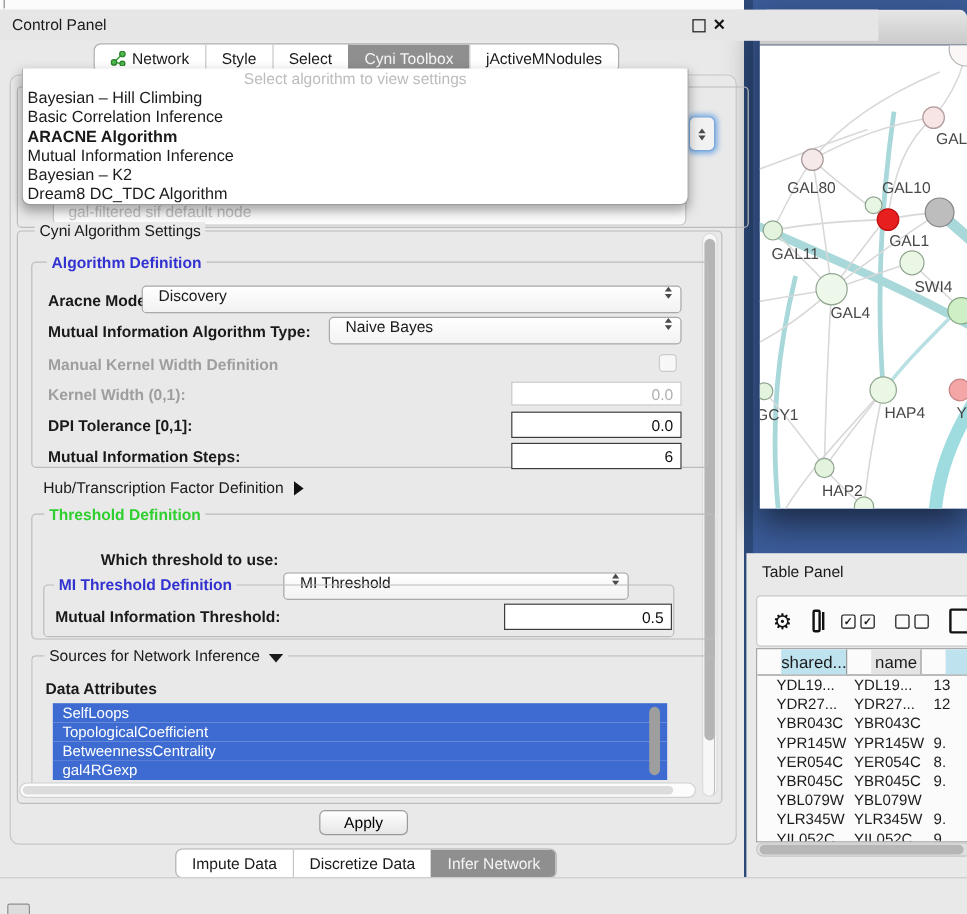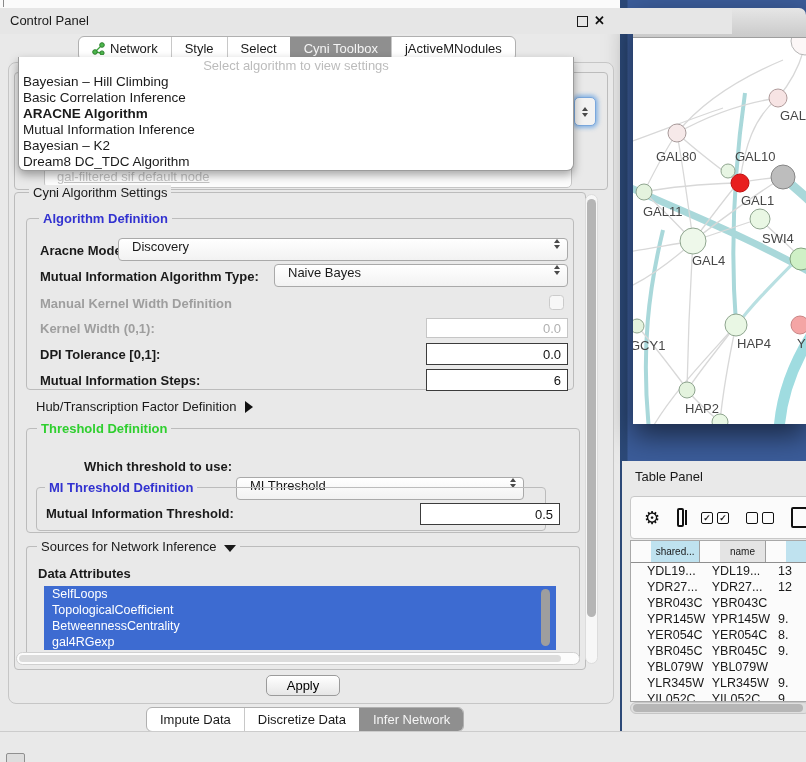--- a/index.html
+++ b/index.html
@@ -19,31 +19,31 @@
   .seg{display:flex;align-items:center;gap:5px;padding:0 13px;font-size:13px;line-height:21px;border-left:1px solid #c8c8c8;cursor:default;white-space:nowrap;}
   .seg:first-child{border-left:none;}
   .seg.sel{background:#8f8f8f;color:#f5f5f5;border-left-color:#8f8f8f;}
   .top-tabs{left:78px;top:36px;}
   .bottom-tabs{left:146px;top:707px;}
 
   .outer-box{left:8px;top:62px;width:604px;height:640px;border:1px solid #c6c6c6;border-radius:8px;background:#e9e9e9;}
 
   
   .bg-group{left:14px;top:72px;width:592px;height:116px;border:1px solid #c0c0c0;border-radius:4px;}
-  .bg-combo{left:44px;top:164px;width:528px;height:24px;border:1px solid #c6c6c6;border-radius:5px;background:#fcfcfc;color:#c2c2c2;line-height:24px;padding-left:12px;box-sizing:border-box;text-decoration:underline;}
+  .bg-combo{left:44px;top:164px;width:528px;height:24px;border:1px solid #c6c6c6;border-radius:5px;background:#fcfcfc;color:#c2c2c2;line-height:24px;padding-left:12px;box-sizing:border-box;}
   .focus-combo{left:574px;top:97px;width:20px;height:27px;border:1px solid #7aa7dc;border-radius:5px;background:#f2f2f2;box-shadow:0 0 4px 2px rgba(100,160,225,.75);display:flex;flex-direction:column;align-items:center;justify-content:center;gap:2px;}
 
   
   .popup{left:18px;top:57px;width:556px;height:114px;background:#fff;border:1px solid #9c9c9c;border-top:none;border-radius:0 0 7px 7px;box-shadow:0 4px 10px rgba(0,0,0,.35);padding-top:2px;box-sizing:border-box;}
   .popup-placeholder{height:15px;text-align:center;color:#bcbcbc;font-size:13px;line-height:14px;}
   .popup-item{height:16px;line-height:16px;padding-left:4px;font-size:13.5px;}
   .popup-item.hl{font-weight:700;}
 
   
-  .tgroup{border:1px solid #bcbcbc;border-radius:4px;}
+  .tgroup{border:1px solid #bcbcbc;border-radius:4px;padding-left:16px;}
   .tg-title{position:absolute;top:-8px;background:#e9e9e9;padding:0 4px;line-height:15px;white-space:nowrap;}
   .t-black{color:#1a1a1a;}
   .t-blue{color:#3232d0;font-weight:700;}
   .t-green{color:#2fcf2f;font-weight:700;}
 
   .settings-group{left:14px;top:192px;width:570px;height:476px;}
   .algdef-group{left:26px;top:218px;width:546px;height:170px;}
   .threshold-group{left:26px;top:428px;width:552px;height:103px;}
   .mi-group{left:36px;top:487px;width:508px;height:42px;}
   .sources-group{left:26px;top:546px;width:552px;height:116px;border-bottom:none;}
@@ -96,21 +96,21 @@
   .tp-toolbar{left:630px;top:496px;width:180px;height:43px;background:#fbfbfb;border:1px solid #c8c8c8;border-radius:4px;box-sizing:border-box;display:flex;align-items:center;gap:17px;padding-left:13px;overflow:hidden;}
   .gear{font-size:18px;line-height:18px;color:#111;}
   .ic-cols{width:15px;height:15px;border:2px solid #111;border-radius:2px;position:relative;}
   .ic-cols::after{content:"";position:absolute;left:6px;top:0;width:2px;height:15px;background:#111;}
   .pair{display:flex;gap:4px;}
   .ck{width:10px;height:10px;border:1.5px solid #111;border-radius:2px;font-size:9px;line-height:10px;text-align:center;font-weight:700;}
   .ic-doc{width:14px;height:17px;border:2px solid #111;border-radius:2px 4px 2px 2px;flex:none;}
 
   .tp-tablewrap{left:630px;top:540px;width:180px;height:162px;border:1px solid #a8a8a8;border-right:none;box-sizing:border-box;background:#fbfbfb;overflow:hidden;}
   .thead{display:flex;height:21px;border-bottom:1px solid #8f8f8f;}
-  .th{box-sizing:border-box;border-right:1px solid #9e9e9e;background:#e4e4e4;font-size:10px;display:flex;align-items:center;justify-content:center;margin-left:20px;}
+  .th{box-sizing:border-box;border-right:1px solid #9e9e9e;background:#e4e4e4;font-size:14px;display:flex;align-items:center;justify-content:center;margin-left:20px;}
   .th-blue{background:#bfe2ef;}
   .tr{display:flex;height:16px;}
   .td{box-sizing:border-box;font-size:12.5px;line-height:16px;white-space:nowrap;overflow:hidden;}
   .td0{padding-left:16px;}
   .td1{padding-left:6px;}
   .td2{padding-left:4px;}
   .tp-hscroll{left:630px;top:702px;width:180px;height:12px;background:#dfdfdf;border:1px solid #c6c6c6;border-radius:6px;box-sizing:border-box;}
   .tp-hthumb{position:absolute;left:2px;top:1px;width:170px;height:8px;background:#b6b6b6;border-radius:4px;}
 </style>
 </head>

